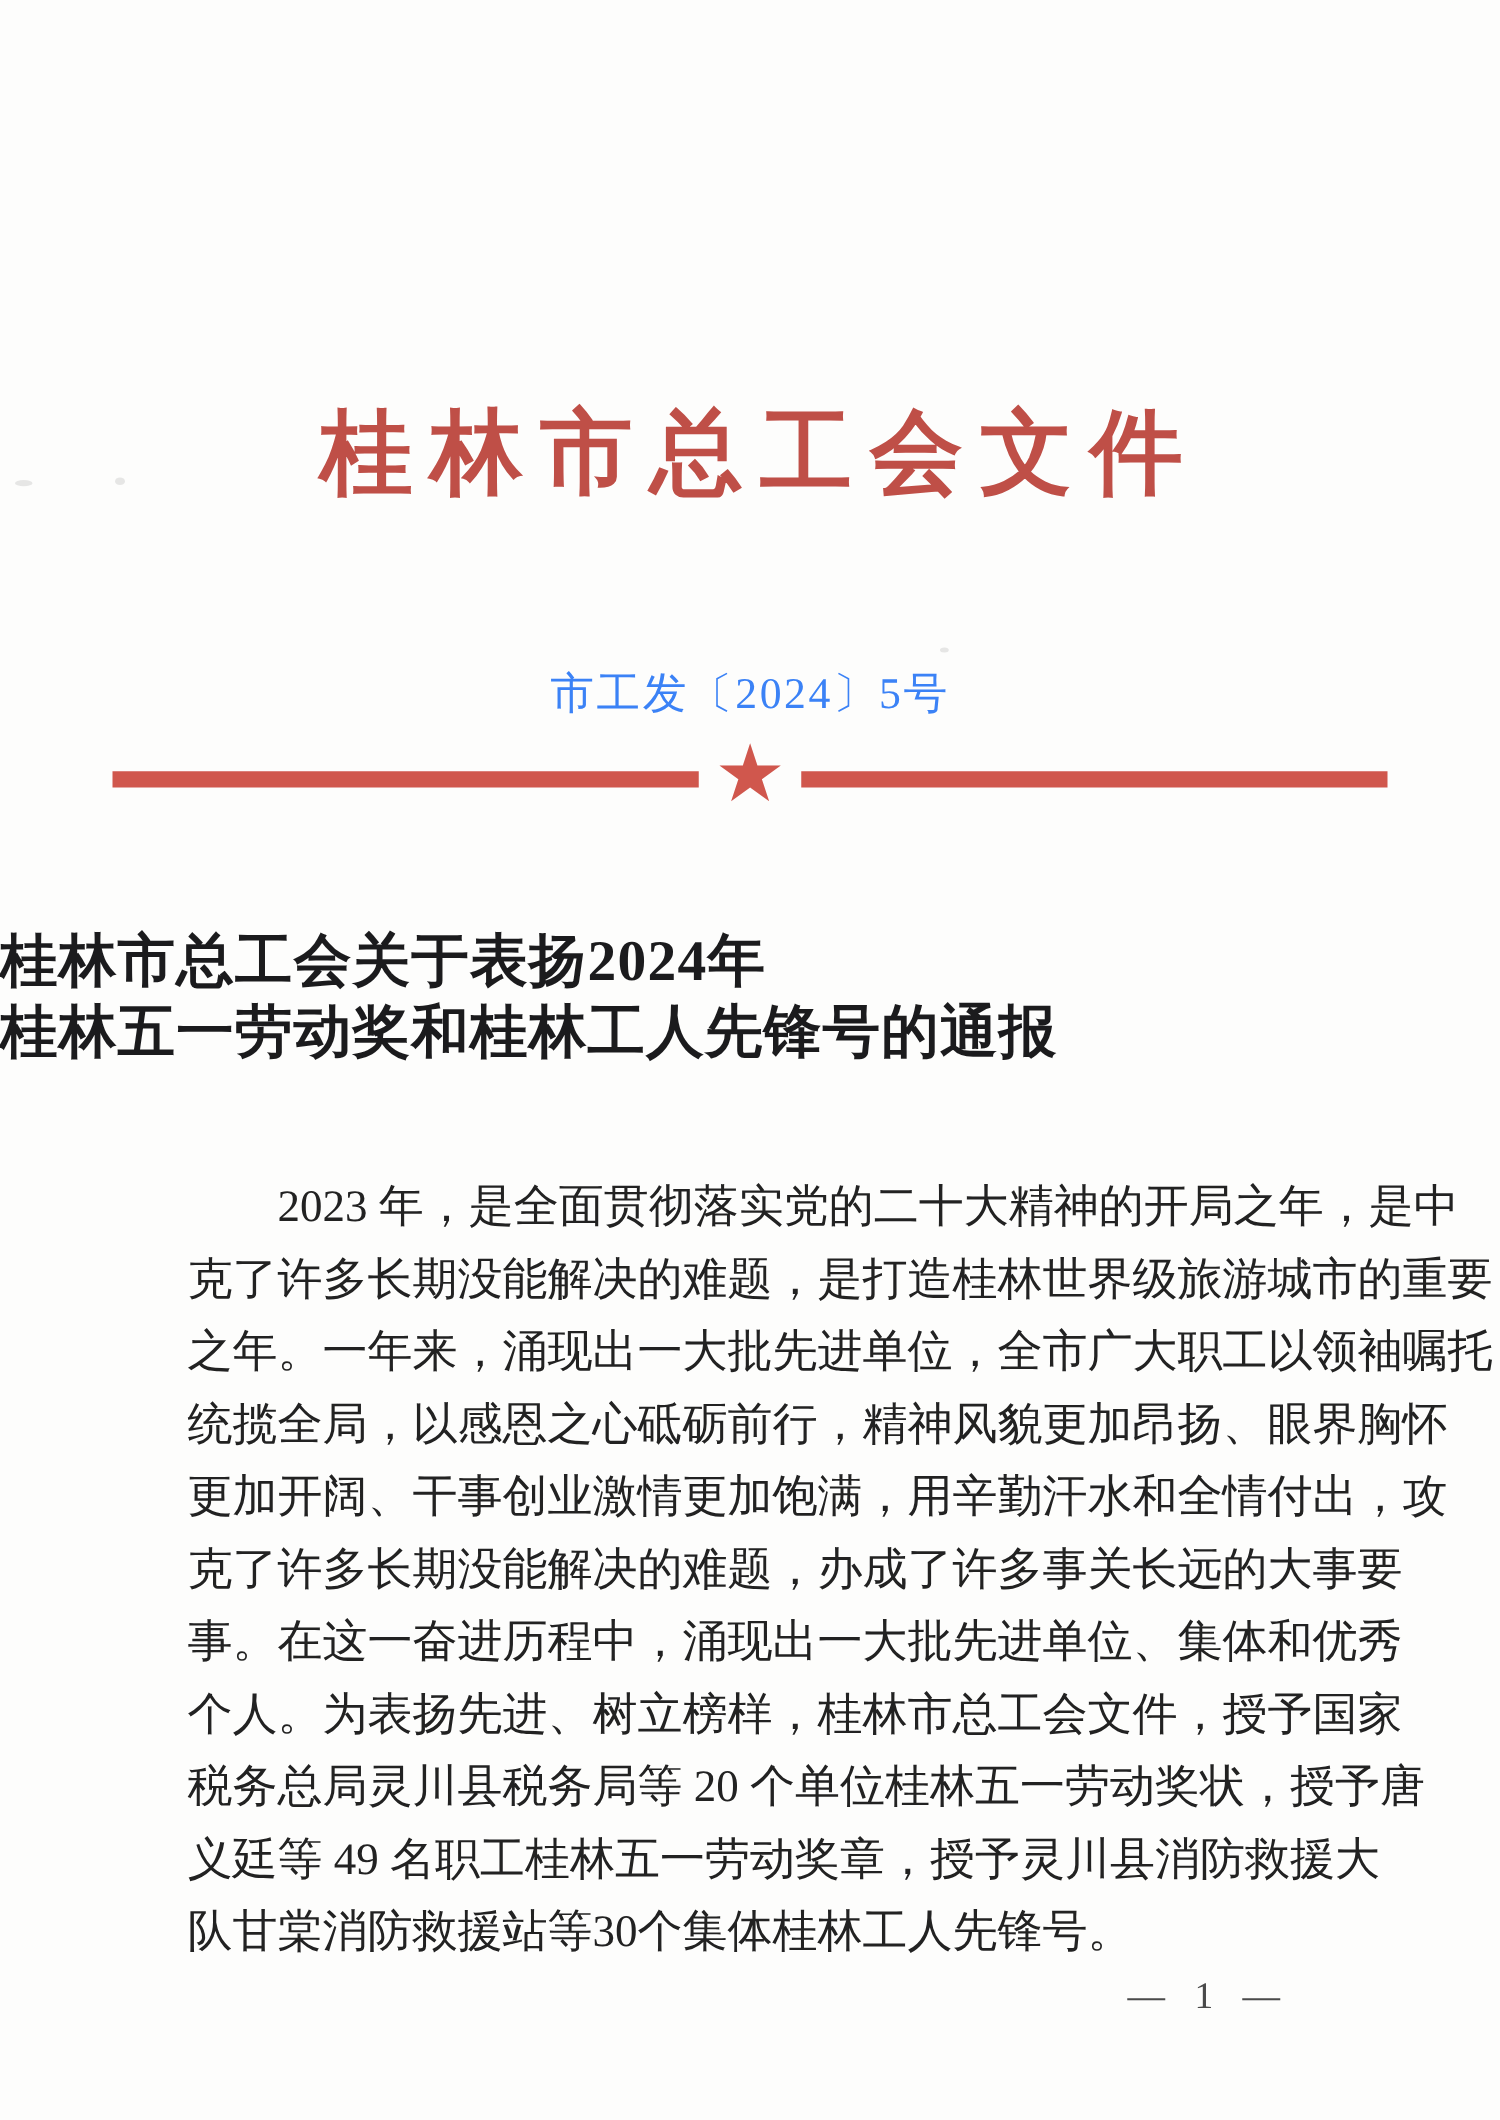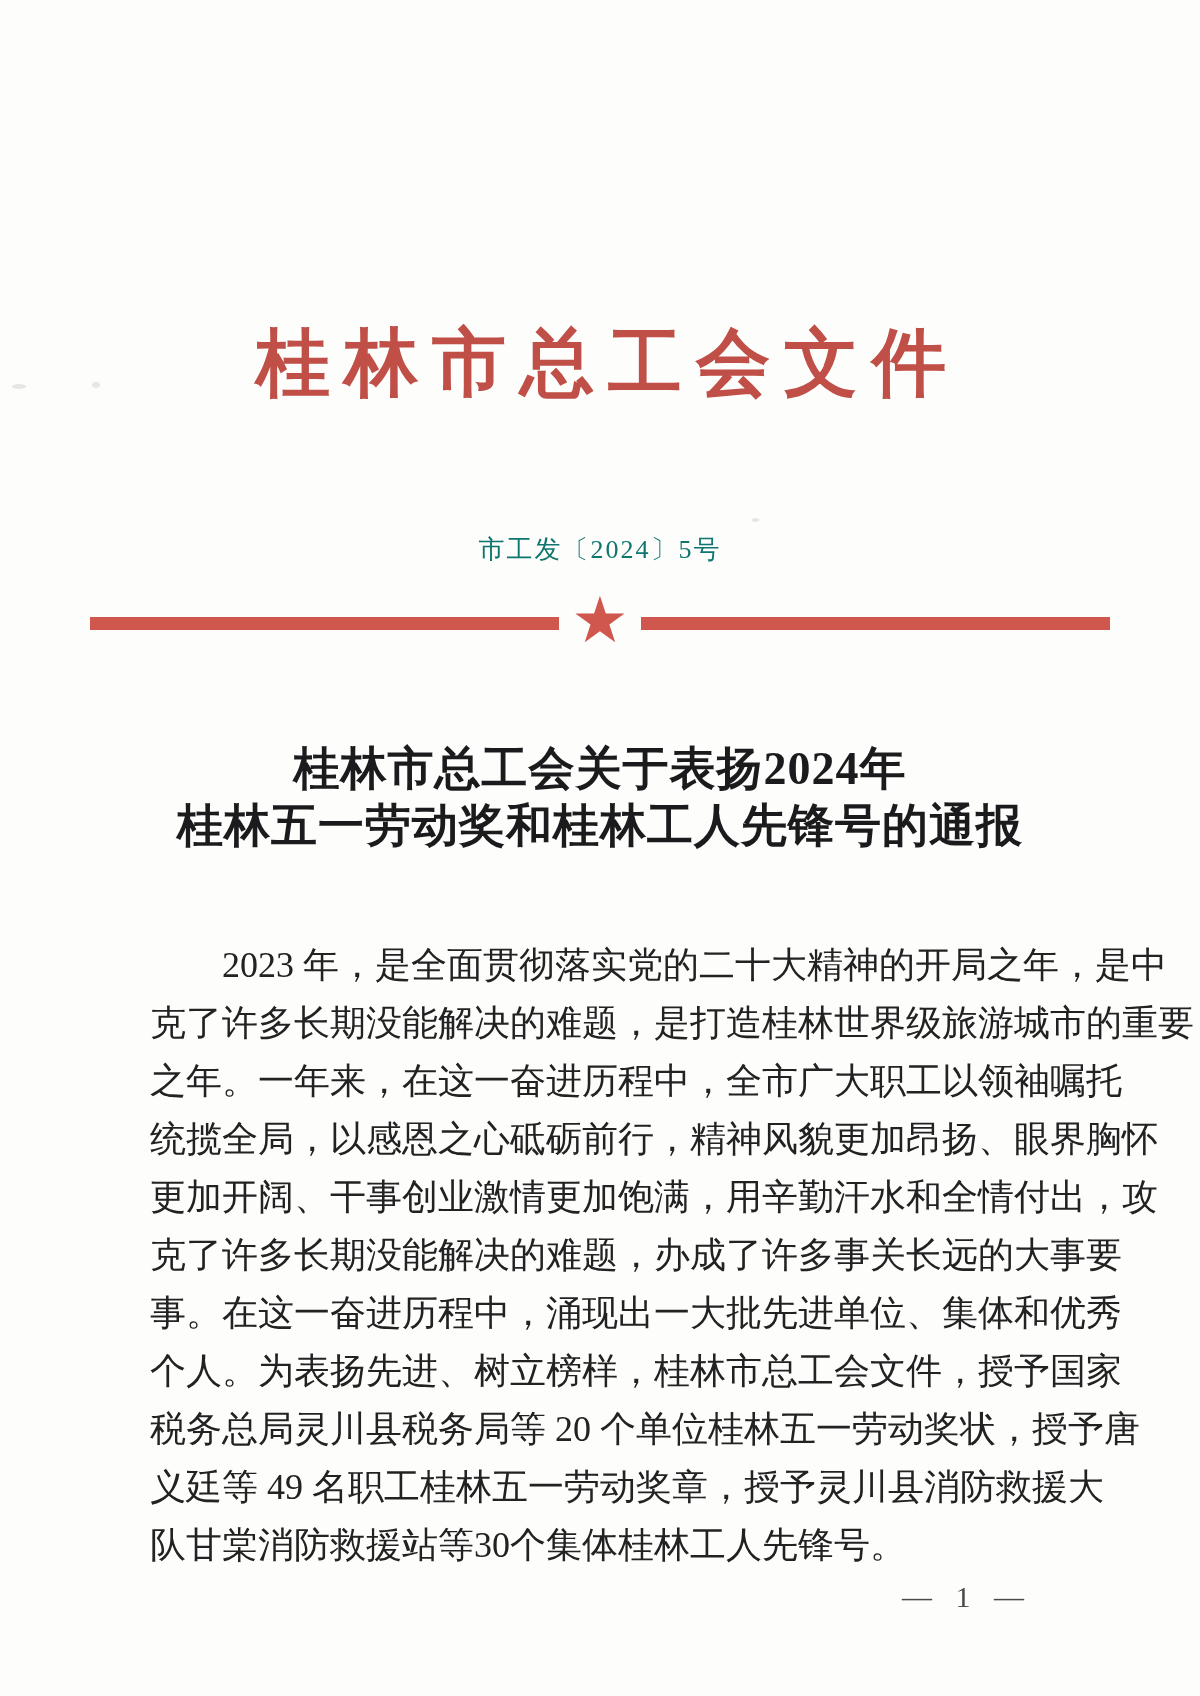--- a/index.html
+++ b/index.html
@@ -30,23 +30,23 @@
     text-indent: 14px; 
     white-space: nowrap;
   }
   
   .doc-number {
     position: absolute;
     top: 534px;
     left: 0;
     width: 100%;
     text-align: center;
-    font-size: 26px;
+    font-size: 35px;
     line-height: 1.2;
-    color: #0f766e;
+    color: #3b82f6;
     letter-spacing: 2px;
   }
   
   .red-rule {
     position: absolute;
     top: 588px;
     left: 90px;
     width: 1020px;
     height: 70px;
     display: flex;
@@ -64,21 +64,21 @@
     margin: 0 12px;
     transform: translateY(-3px);
     font-family: "DejaVu Sans", sans-serif;
   }
   
   .notice-title {
     position: absolute;
     top: 702px;
     left: 0;
     width: 100%;
-    text-align: center;
+    text-align: left;
     font-size: 46px;
     line-height: 57px;
     font-weight: 700;
     color: #1b1b1d;
     letter-spacing: 1px;
   }
   
   .body-text {
     position: absolute;
     top: 936px;
@@ -143,21 +143,21 @@
   </div>
 
   <h2 class="notice-title">
     <span>桂林市总工会关于表扬2024年</span><br>
     <span>桂林五一劳动奖和桂林工人先锋号的通报</span>
   </h2>
 
   <div class="body-text">
     <div class="body-line first">2023 年，是全面贯彻落实党的二十大精神的开局之年，是中</div>
     <div class="body-line">克了许多长期没能解决的难题，是打造桂林世界级旅游城市的重要</div>
-    <div class="body-line">之年。一年来，在这一奋进历程中，全市广大职工以领袖嘱托</div>
+    <div class="body-line">之年。一年来，涌现出一大批先进单位，全市广大职工以领袖嘱托</div>
     <div class="body-line">统揽全局，以感恩之心砥砺前行，精神风貌更加昂扬、眼界胸怀</div>
     <div class="body-line">更加开阔、干事创业激情更加饱满，用辛勤汗水和全情付出，攻</div>
     <div class="body-line">克了许多长期没能解决的难题，办成了许多事关长远的大事要</div>
     <div class="body-line">事。在这一奋进历程中，涌现出一大批先进单位、集体和优秀</div>
     <div class="body-line">个人。为表扬先进、树立榜样，桂林市总工会文件，授予国家</div>
     <div class="body-line">税务总局灵川县税务局等 20 个单位桂林五一劳动奖状，授予唐</div>
     <div class="body-line">义廷等 49 名职工桂林五一劳动奖章，授予灵川县消防救援大</div>
     <div class="body-line last">队甘棠消防救援站等30个集体桂林工人先锋号。</div>
   </div>
 

